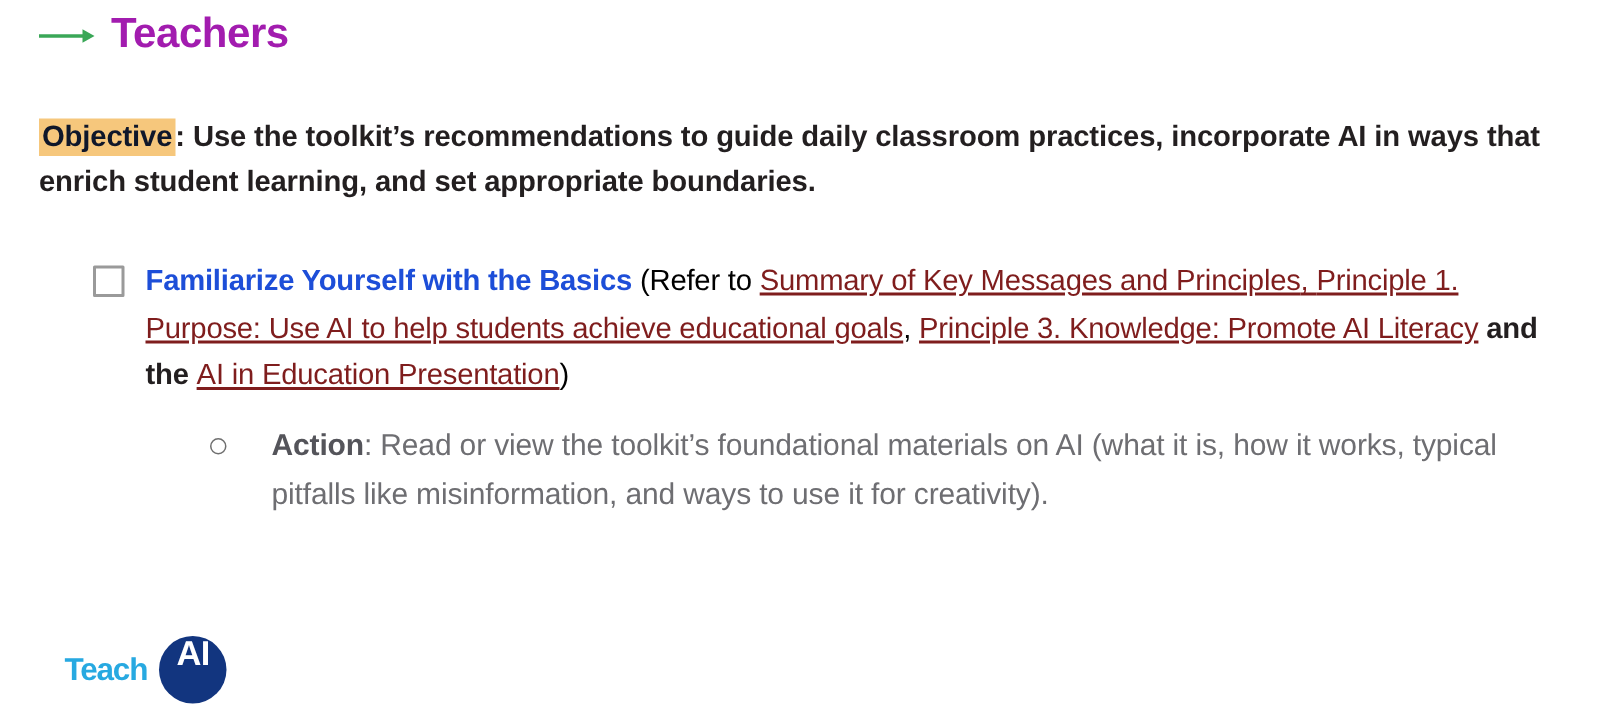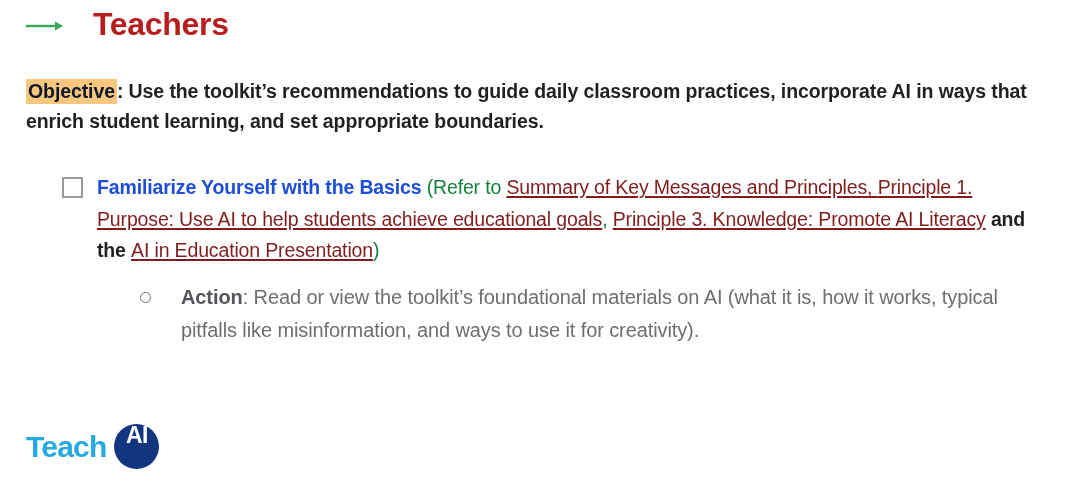--- a/index.html
+++ b/index.html
@@ -32,26 +32,25 @@
     gap: 10px;
   }
   .arrow-icon {
     display: inline-block;
     width: 40px;
     height: 20px;
     position: relative;
     top: 2px;
   }
   .heading-title {
-    font-size: 32px;
-    font-weight: bold;
-    color: #b91c1c;
+    font-size: 28px;
+    font-weight: bold;
+    color: #a21caf;
     letter-spacing: -0.3px;
     line-height: 1;
-    margin-left: 19px;
   }
 
   
   .objective {
     position: absolute;
     left: 26px;
     top: 76px;
     width: 1010px;
     font-size: 19.5px;
     font-weight: bold;
@@ -100,21 +99,21 @@
     text-decoration: underline;
     text-underline-offset: 2px;
     text-decoration-thickness: 1.5px;
     cursor: pointer;
   }
   .plain {
     color: #231f20;
     font-weight: bold;
   }
   .paren {
-    color: #15803d;
+    color: #000000;
   }
 
   
   .sub-list {
     position: absolute;
     left: 140px;
     top: 281px;
     width: 890px;
   }
   .sub-item {
@@ -146,25 +145,26 @@
   
   .logo {
     position: absolute;
     left: 26px;
     top: 424px;
     display: flex;
     align-items: center;
     gap: 8px;
   }
   .logo-word {
-    font-size: 30px;
+    font-size: 21px;
     font-weight: bold;
     color: #27a9e1;
     letter-spacing: -0.8px;
     line-height: 1;
+    margin-left: 17px;
   }
   .logo-badge {
     width: 45px;
     height: 45px;
     border-radius: 50%;
     background: #12357f;
     display: flex;
     align-items: flex-start;
     justify-content: center;
   }

